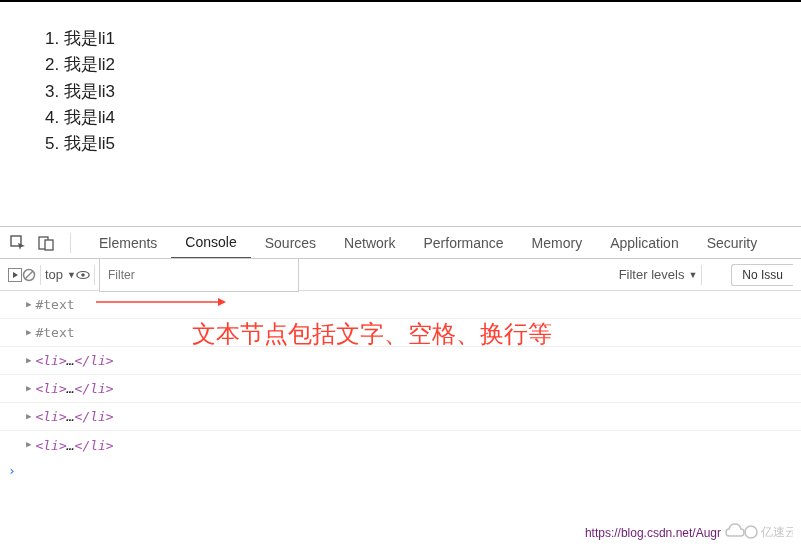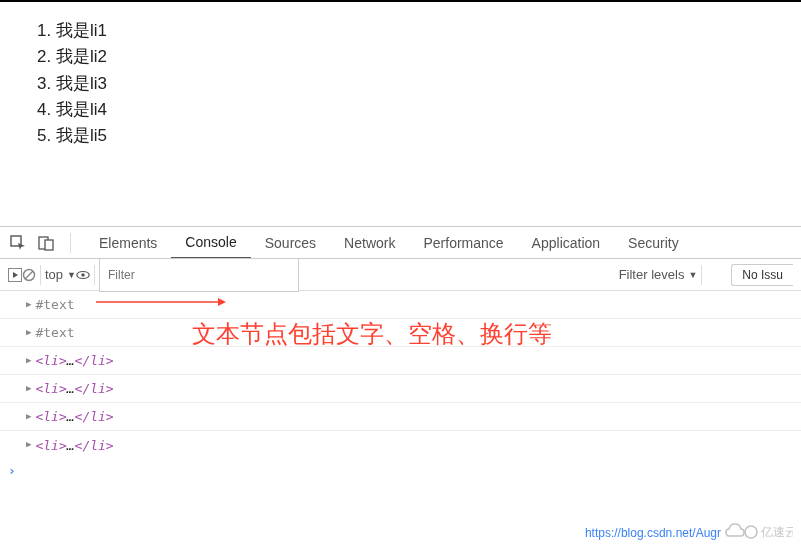--- a/index.html
+++ b/index.html
@@ -1,19 +1,19 @@
 <!DOCTYPE html>
 <html><head>
 <meta charset="utf-8">
 <style>
   *{box-sizing:border-box}
   html,body{margin:0;padding:0;height:100%}
   body{font-family:Arial,"Microsoft YaHei",sans-serif;font-size:14px;color:#222;width:801px;height:550px;overflow:hidden;position:relative;background:#fff;border-top:2px solid #000}
   .page{padding:12px 0 0 30px}
-  ol.list{margin:4px;padding-left:22px}
+  ol.list{margin:12px;padding-left:22px}
   ol.list li{font-size:17px;line-height:1.55}
   .devtools{position:absolute;left:0;right:0;top:224px;bottom:0;border-top:1px solid #c9c9c9;display:flex;flex-direction:column;background:#fff}
   .tabbar{display:flex;align-items:center;height:32px;border-bottom:1px solid #c9c9c9;font-size:14px;color:#555}
   .tool-icons{display:flex;align-items:center;gap:12px;padding:0 10px;height:100%}
   .tool-icons svg{width:16px;height:16px;display:block}
   .sep{width:1px;height:20px;background:#ddd;margin:0 4px}
   .tabs{display:flex;align-items:center;height:100%}
   .tab{padding:0 14px;height:100%;display:flex;align-items:center;cursor:pointer;color:#555}
   .tab.active{color:#222;border-bottom:2px solid #555;margin-bottom:-1px}
   .toolbar{display:flex;align-items:center;height:32px;border-bottom:1px solid #ddd;font-size:13px;color:#555;padding:0 8px;gap:0}
@@ -28,21 +28,21 @@
   .row{display:flex;align-items:center;height:28px;border-bottom:1px solid #eee;padding-left:26px;gap:4px}
   .row .disc{color:#888;font-size:9px;transform:translateY(-1px)}
   .hash{color:#888}
   .code{font-style:italic}
   .tagclr{color:#a64ead}
   .row.last{border-bottom:none}
   .arrow{position:absolute;left:96px;top:6px;width:130px;height:10px;pointer-events:none}
   .annot{position:absolute;left:192px;top:316px;font-size:24px;color:#ff4030;font-weight:500;pointer-events:none;white-space:nowrap}
   .prompt{color:#4285f4;padding:4px 0 0 8px;font-weight:bold}
   .watermark{position:absolute;right:8px;bottom:6px;width:70px;height:24px;opacity:.5}
-  .wm-url{position:absolute;right:80px;bottom:10px;color:#3b82f6;font-size:12px}
+  .wm-url{position:absolute;right:80px;bottom:10px;color:#701a75;font-size:12px}
 </style>
 </head>
 <body>
 
 <div class="page">
   <ol class="list">
     <li>我是li1</li>
     <li>我是li2</li>
     <li>我是li3</li>
     <li>我是li4</li>
@@ -66,20 +66,21 @@
           </svg>
       </span>
       <span class="sep"></span>
     </div>
     <div class="tabs">
       <div class="tab">Elements</div>
       <div class="tab active">Console</div>
       <div class="tab">Sources</div>
       <div class="tab">Network</div>
       <div class="tab">Performance</div>
+      <div class="tab">Memory</div>
       <div class="tab">Application</div>
       <div class="tab">Security</div>
     </div>
   </div>
 
   <div class="toolbar">
     <span>
       <svg viewBox="0 0 14 14">
           <rect x="0.5" y="0.5" width="13" height="13" fill="none" stroke="#888"></rect>
           <path d="M5 4 L10 7 L5 10 Z" fill="#555"></path>

